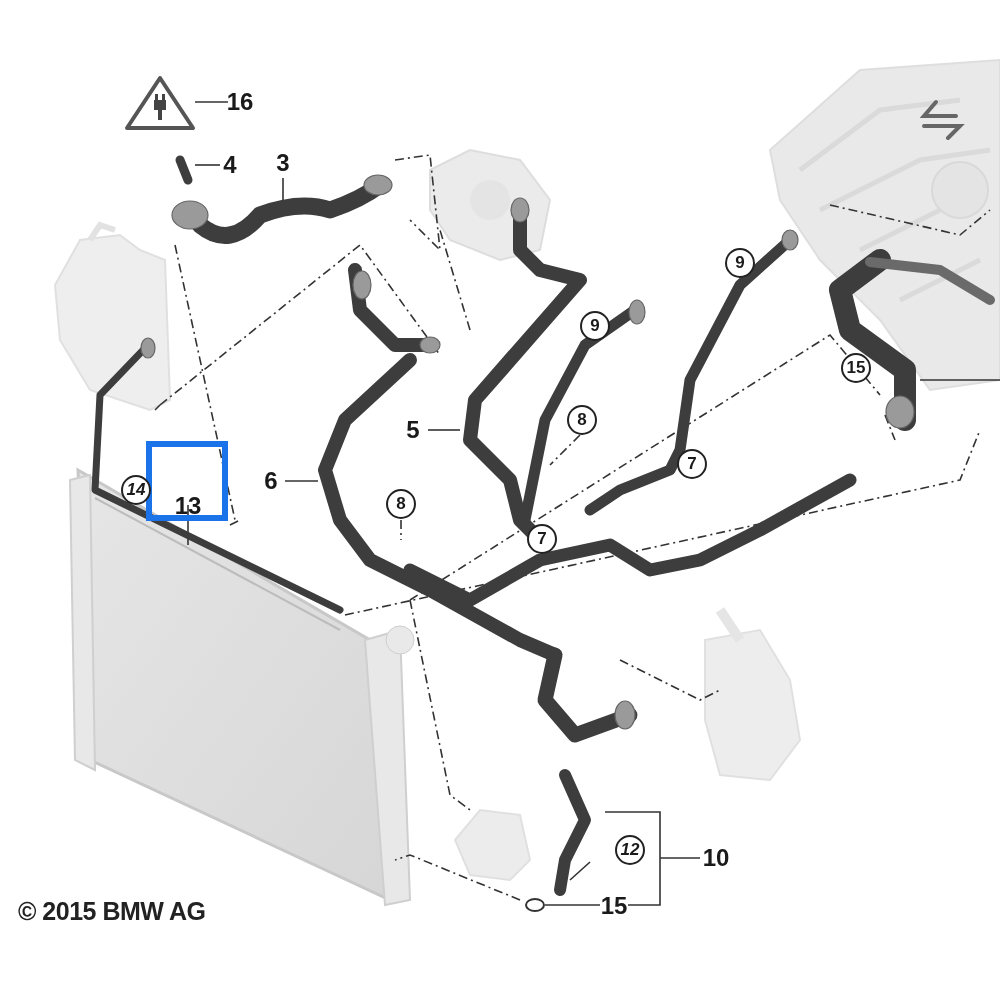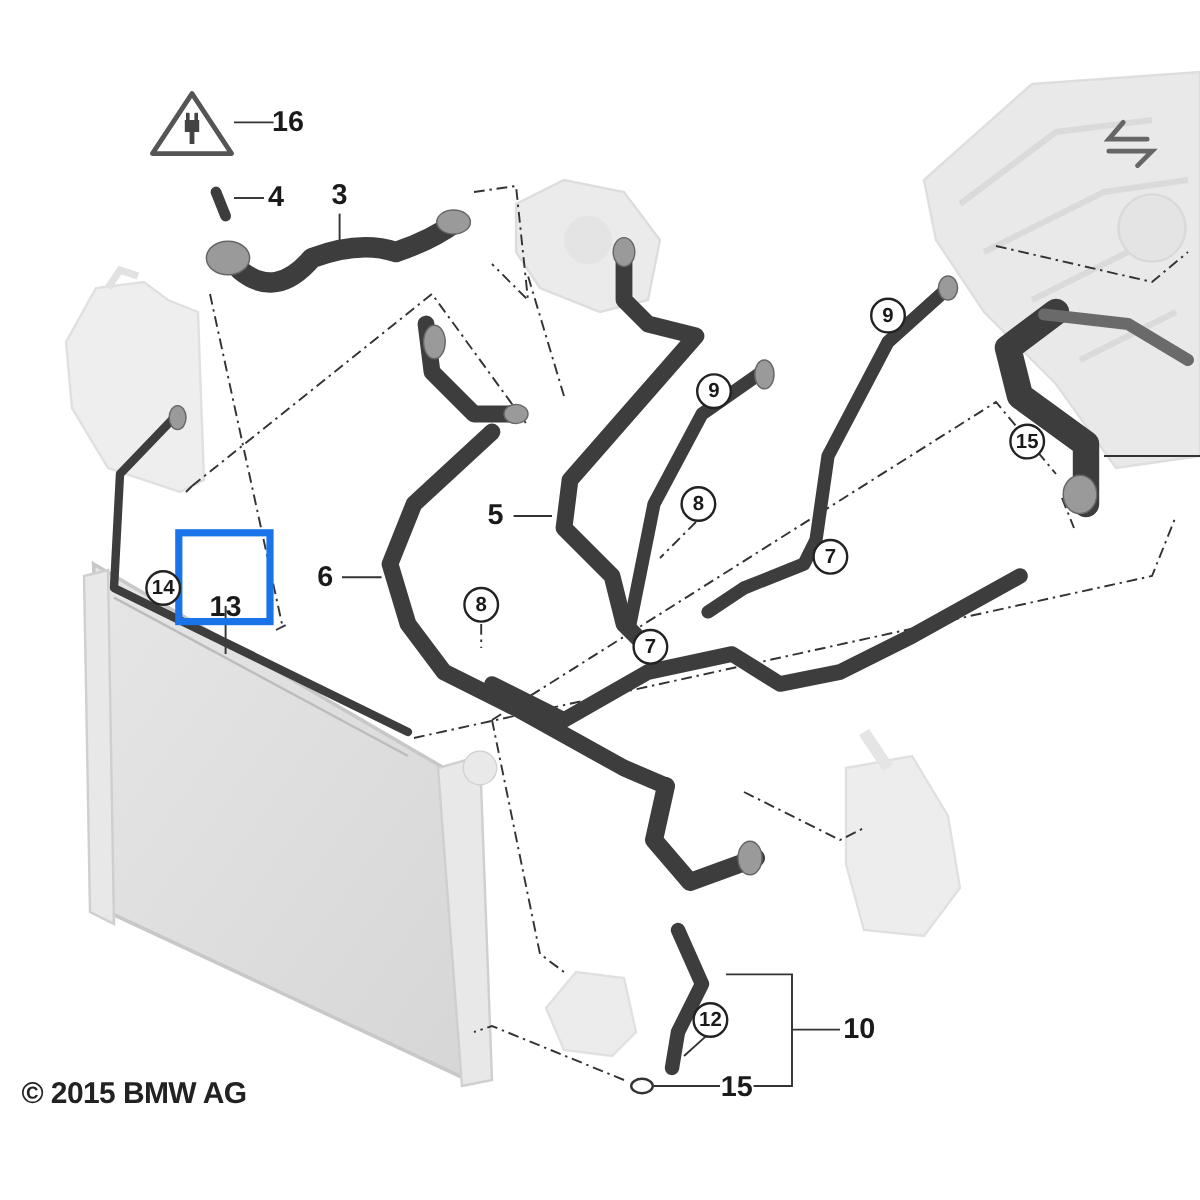--- a/index.html
+++ b/index.html
@@ -155,24 +155,24 @@
   <div class="lbl" style="left:240px; top:102px;">16</div>
   <div class="lbl" style="left:230px; top:165px;">4</div>
   <div class="lbl" style="left:283px; top:163px;">3</div>
   <div class="lbl" style="left:188px; top:506px;">13</div>
   <div class="lbl" style="left:271px; top:481px;">6</div>
   <div class="lbl" style="left:413px; top:430px;">5</div>
   <div class="lbl" style="left:716px; top:858px;">10</div>
   <div class="lbl" style="left:614px; top:906px;">15</div>
 
   
-  <div class="circ" style="left:136px; top:490px;">14</div>
+  <div class="circ" style="left:136px; top:490px;font-style:italic;">14</div>
   <div class="circ" style="left:740px; top:263px;">9</div>
   <div class="circ" style="left:595px; top:326px;">9</div>
   <div class="circ" style="left:582px; top:420px;">8</div>
   <div class="circ" style="left:401px; top:504px;">8</div>
   <div class="circ" style="left:692px; top:464px;">7</div>
   <div class="circ" style="left:542px; top:539px;">7</div>
   <div class="circ" style="left:856px; top:368px;">15</div>
-  <div class="circ" style="left:592px; top:850px;">12</div>
+  <div class="circ" style="left:630px; top:850px;font-style:italic;">12</div>
 
   <div class="copyright">© 2015 BMW AG</div>
 </div>
 
 </body></html>

